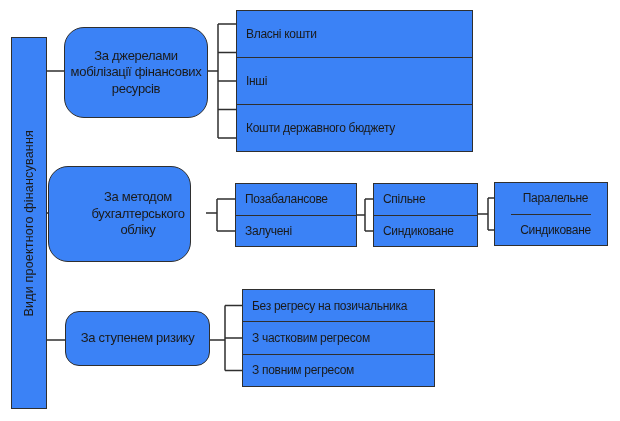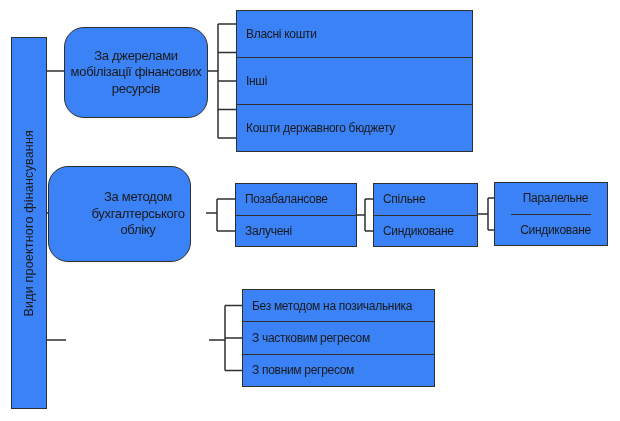--- a/index.html
+++ b/index.html
@@ -105,20 +105,23 @@
   <div class="box stack" style="left:373px; top:183px; width:105px; height:64px;">
     <div class="row">Спільне</div>
     <div class="row">Синдиковане</div>
   </div>
 
   <div class="box stack" style="left:494px; top:182px; width:114px; height:64px;align-items:center;">
     <div class="row">Паралельне</div>
     <div class="row">Синдиковане</div>
   </div>
 
+  <div class="box rounded" style="left:65px; top:311px; width:145px; height:55px; border-radius:14px;">
+    <span>За ступенем ризику</span>
+  </div>
 
   <div class="box stack" style="left:242px; top:289px; width:193px; height:98px;">
-    <div class="row">Без методом на позичальника</div>
+    <div class="row">Без регресу на позичальника</div>
     <div class="row">З частковим регресом</div>
     <div class="row">З повним регресом</div>
   </div>
 
 </div>
 
 </body></html>

